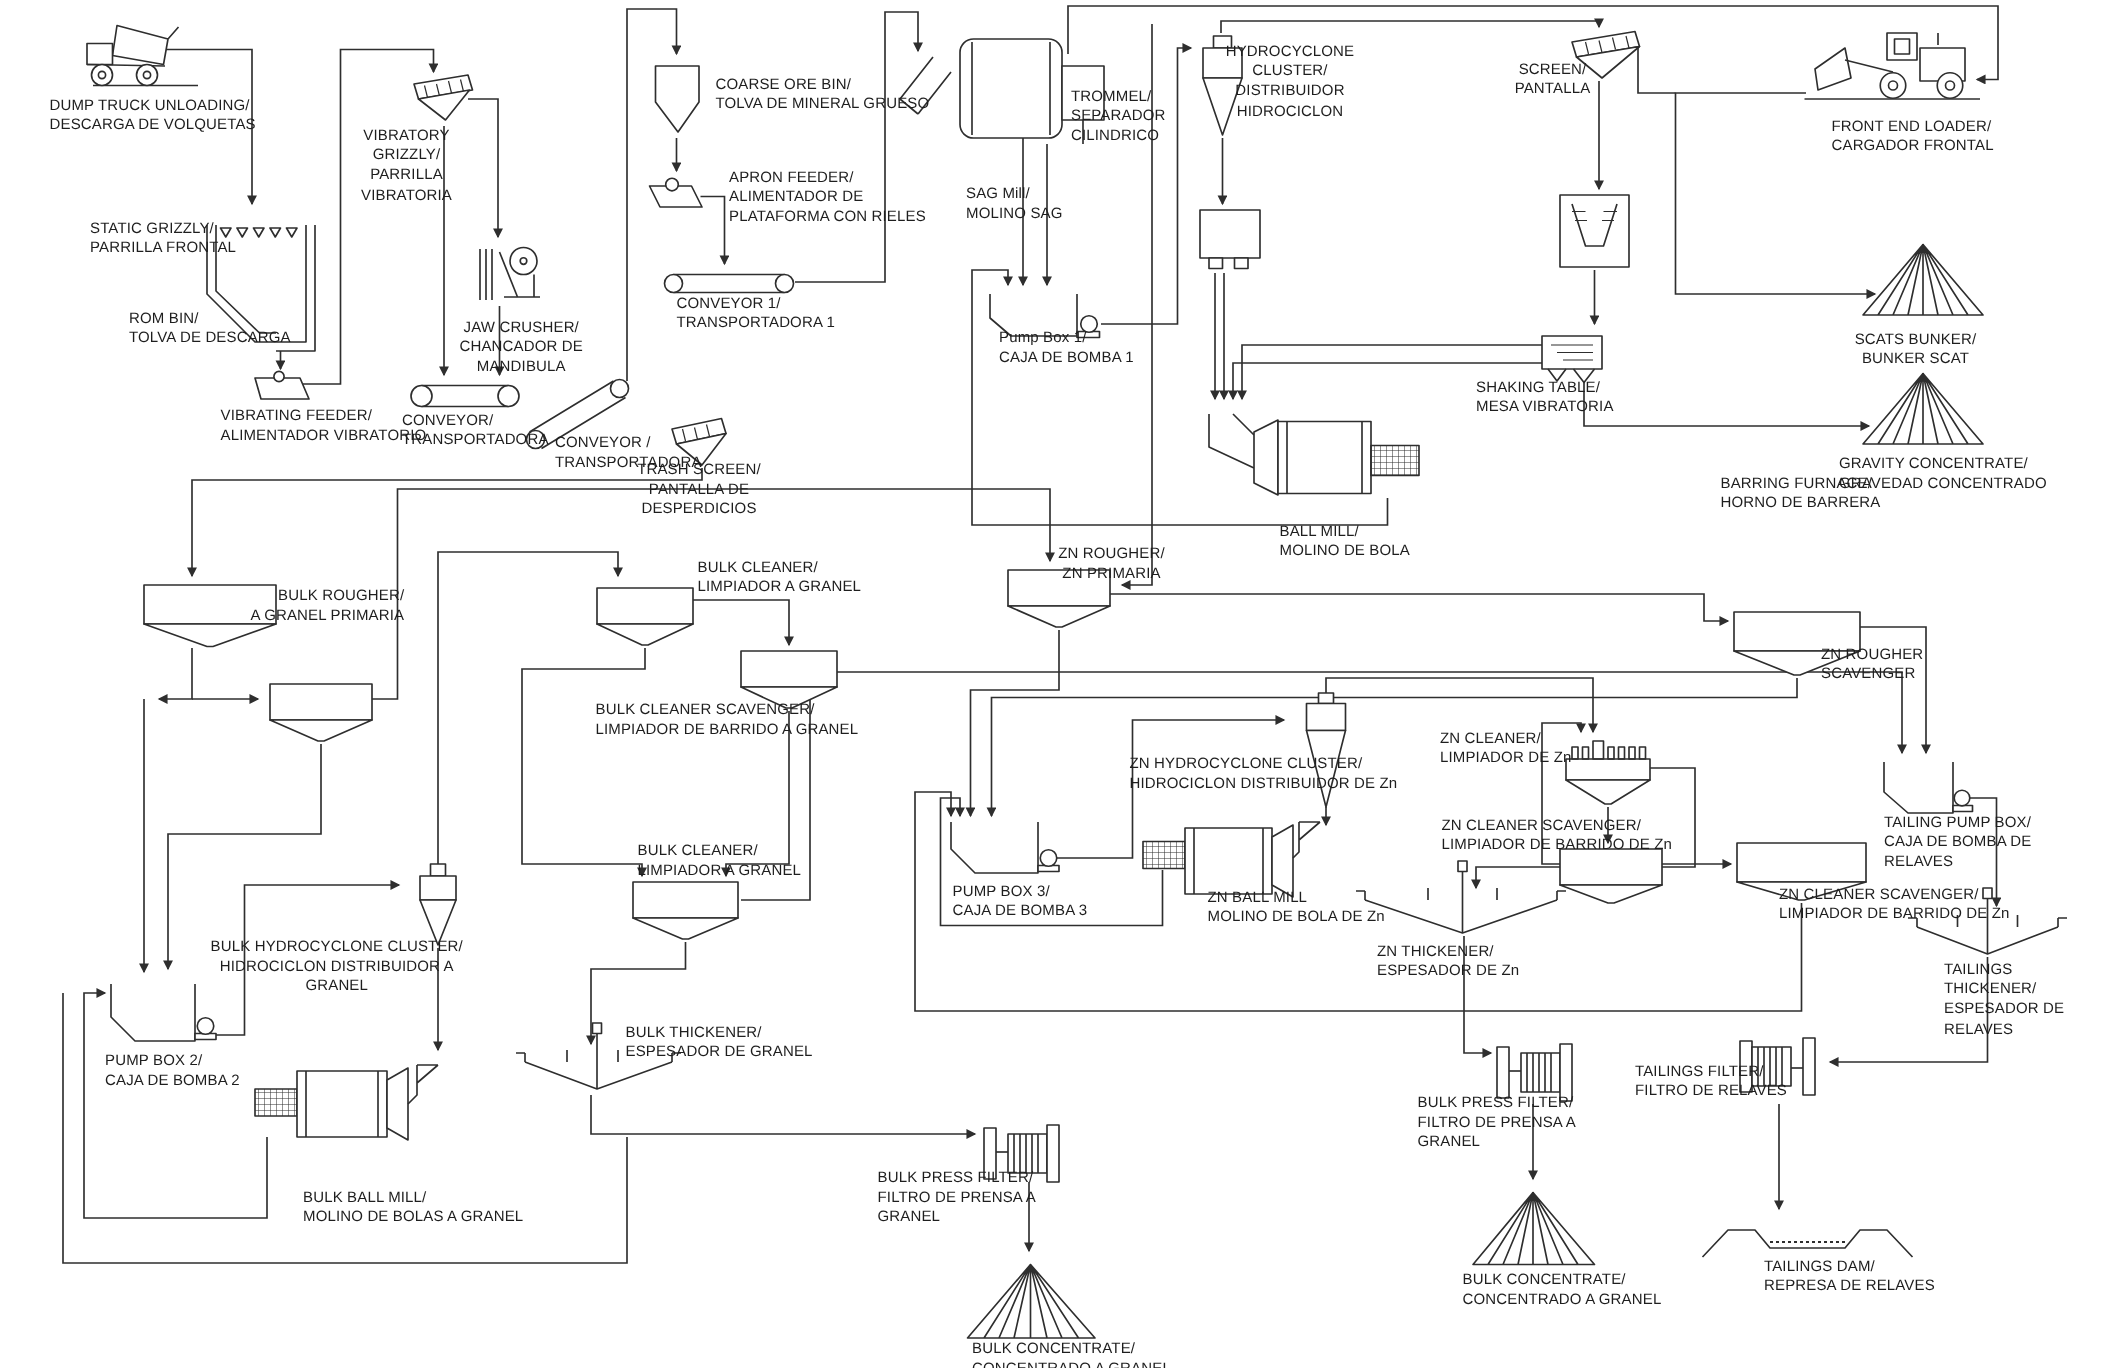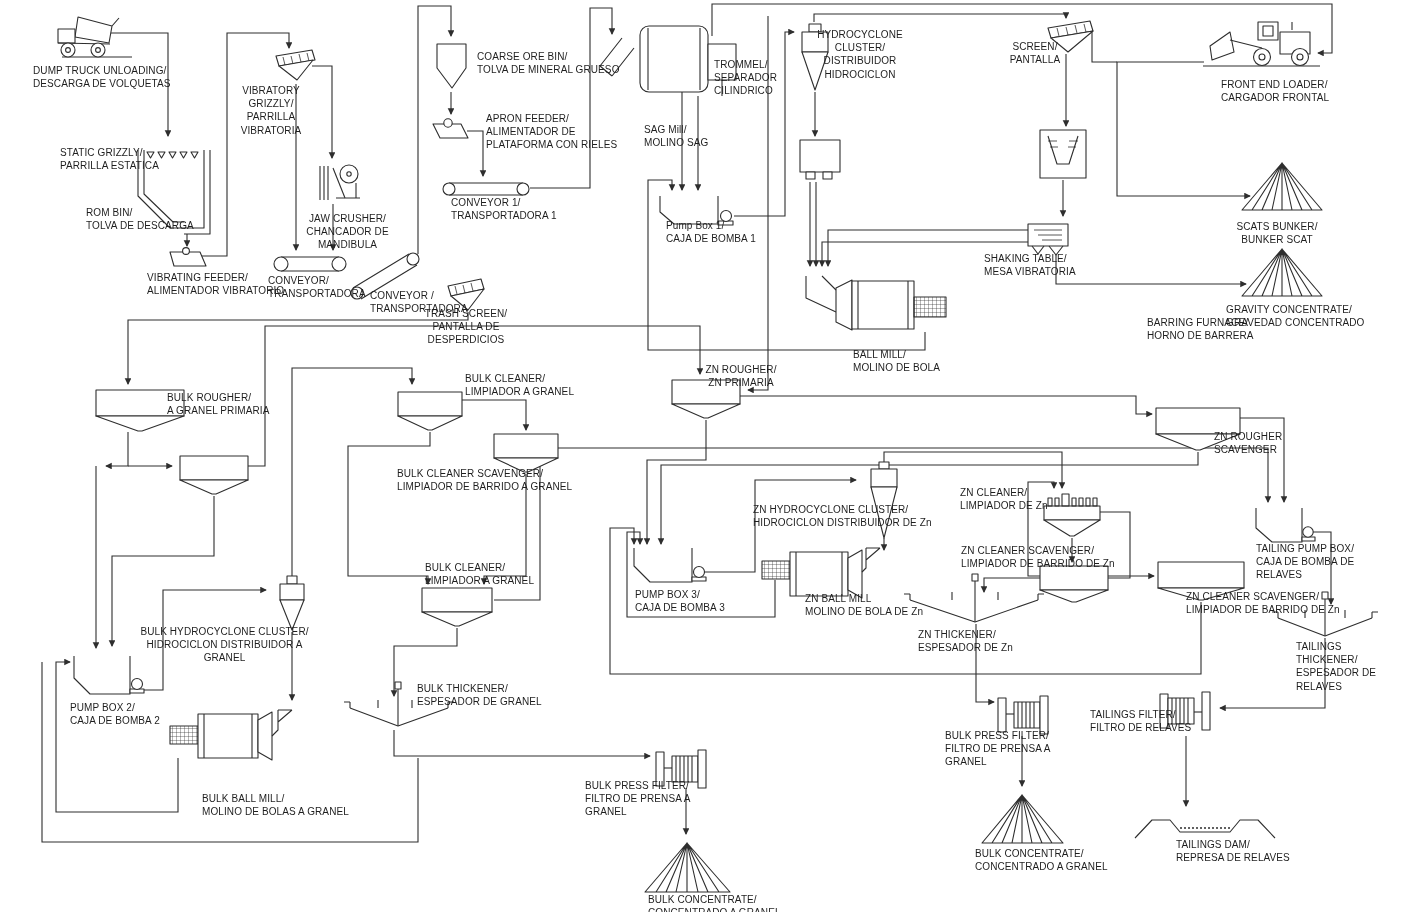--- a/index.html
+++ b/index.html
@@ -382,21 +382,21 @@
     <g>
       <path d="M1135,838 L1152,820 L1170,820 L1180,832 H1230 L1240,820 L1258,820 L1275,838" fill="#fff"></path>
       <path d="M1180,828 H1230" stroke-dasharray="2,2" stroke-width="1.4"></path>
     </g>
   </g>
 </svg>
 
 <div class="lbl" style="left:33px;top:64px;">DUMP TRUCK UNLOADING/
 DESCARGA DE VOLQUETAS</div>
 <div class="lbl" style="left:60px;top:146px;">STATIC GRIZZLY/
-PARRILLA ESTATICA</div>
+PARRILLA FRONTAL</div>
 <div class="lbl" style="left:86px;top:206px;">ROM BIN/
 TOLVA DE DESCARGA</div>
 <div class="lbl" style="left:147px;top:271px;">VIBRATING FEEDER/
 ALIMENTADOR VIBRATORIO</div>
 <div class="lbl c" style="left:231px;top:84px;width:80px;">VIBRATORY
 GRIZZLY/
 PARRILLA
 VIBRATORIA</div>
 <div class="lbl c" style="left:305px;top:212px;width:85px;">JAW CRUSHER/
 CHANCADOR DE
@@ -435,21 +435,21 @@
 <div class="lbl c" style="left:1217px;top:220px;width:120px;">SCATS BUNKER/
 BUNKER SCAT</div>
 <div class="lbl" style="left:1226px;top:303px;">GRAVITY CONCENTRATE/
 GRAVEDAD CONCENTRADO</div>
 <div class="lbl" style="left:1119px;top:316px;margin-left:28px;">BARRING FURNACE/
 HORNO DE BARRERA</div>
 <div class="lbl" style="left:853px;top:348px;">BALL MILL/
 MOLINO DE BOLA</div>
 <div class="lbl c" style="left:691px;top:363px;width:100px;">ZN  ROUGHER/
 ZN PRIMARIA</div>
-<div class="lbl" style="left:167px;top:391px;">BULK ROUGHER/
+<div class="lbl" style="left:167px;top:391px;text-align:right;">BULK ROUGHER/
 A GRANEL PRIMARIA</div>
 <div class="lbl" style="left:465px;top:372px;">BULK CLEANER/
 LIMPIADOR A GRANEL</div>
 <div class="lbl" style="left:397px;top:467px;">BULK CLEANER SCAVENGER/
 LIMPIADOR DE BARRIDO A GRANEL</div>
 <div class="lbl" style="left:1214px;top:430px;">ZN ROUGHER
 SCAVENGER</div>
 <div class="lbl" style="left:753px;top:503px;">ZN HYDROCYCLONE CLUSTER/
 HIDROCICLON DISTRIBUIDOR DE Zn</div>
 <div class="lbl" style="left:960px;top:486px;">ZN  CLEANER/

